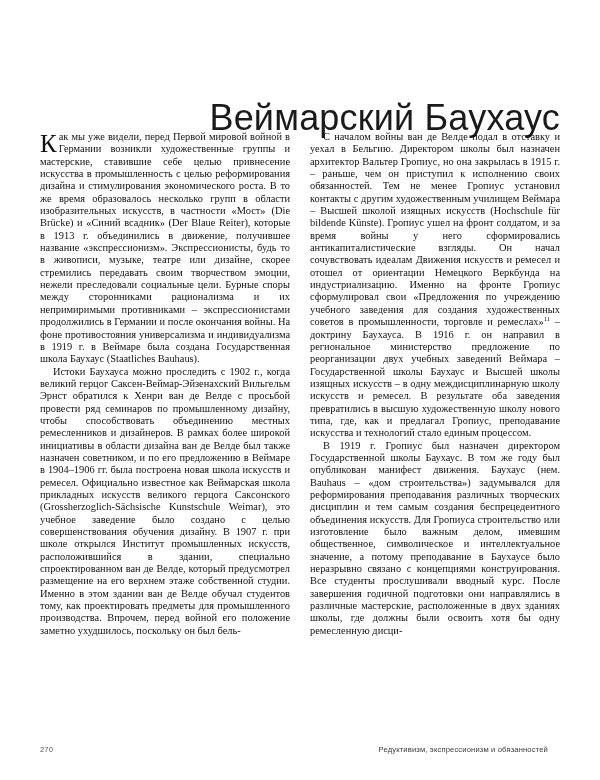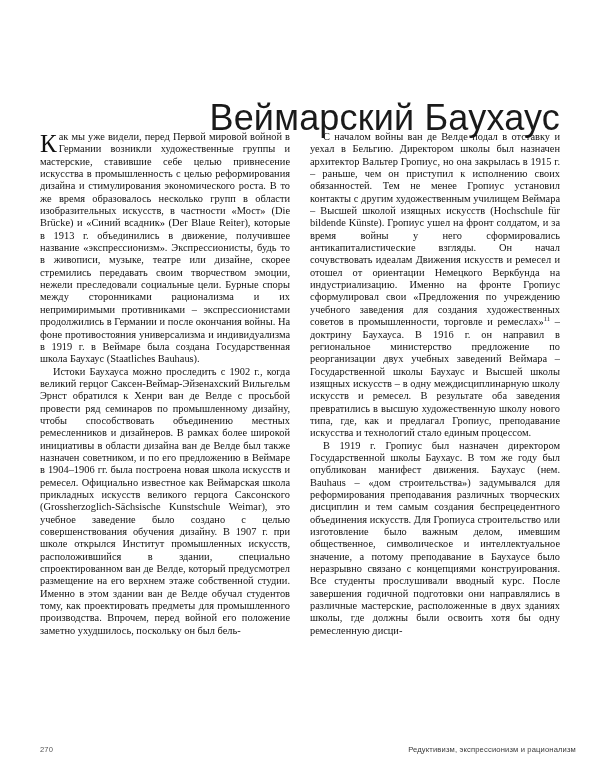--- a/index.html
+++ b/index.html
@@ -80,21 +80,21 @@
   sup.fn {
     font-size: 6.6px;
     vertical-align: super;
     line-height: 0;
   }
 
   
   .footer {
     position: absolute;
     left: 40px;
-    right: 24px;
+    right: 52px;
     bottom: 26px;
     display: flex;
     align-items: baseline;
     justify-content: space-between;
     font-family: "Liberation Sans", "DejaVu Sans", sans-serif;
     font-size: 7.6px;
     color: #3a3a3a;
     letter-spacing: 0.15px;
   }
   .footer .page-number { color: #555555; }
@@ -122,16 +122,16 @@
 
       <p><span>С началом войны ван де Велде подал в отставку и уехал в Бельгию. Директором школы был назначен архитектор Вальтер Гропиус, но она закрылась в 1915 г. – раньше, чем он приступил к исполнению своих обязанностей. Тем не менее Гропиус установил контакты с другим художественным училищем Веймара – Высшей школой изящных искусств (Hochschule für bildende Künste). Гропиус ушел на фронт солдатом, и за время войны у него сформировались антикапиталистические взгляды. Он начал сочувствовать идеалам Движения искусств и ремесел и отошел от ориентации Немецкого Веркбунда на индустриализацию. Именно на фронте Гропиус сформулировал свои «Предложения по учреждению учебного заведения для создания художественных советов в промышленности, торговле и ремеслах»</span><sup class="fn">11</sup><span> – доктрину Баухауса. В 1916 г. он направил в региональное министерство предложение по реорганизации двух учебных заведений Веймара – Государственной школы Баухаус и Высшей школы изящных искусств – в одну междисциплинарную школу искусств и ремесел. В результате оба заведения превратились в высшую художественную школу нового типа, где, как и предлагал Гропиус, преподавание искусства и технологий стало единым процессом.</span></p>
 
       <p><span>В 1919 г. Гропиус был назначен директором Государственной школы Баухаус. В том же году был опубликован манифест движения. Баухаус (</span><span class="ital">нем.</span><span> </span><span class="ital lat">Bauhaus</span><span> – «дом строительства») задумывался для реформирования преподавания различных творческих дисциплин и тем самым создания беспрецедентного объединения искусств. Для Гропиуса строительство или изготовление было важным делом, имевшим общественное, символическое и интеллектуальное значение, а потому преподавание в Баухаусе было неразрывно связано с концепциями конструирования. Все студенты прослушивали вводный курс. После завершения годичной подготовки они направлялись в различные мастерские, расположенные в двух зданиях школы, где должны были освоить хотя бы одну ремесленную дисци-</span></p>
 
     </div>
   </div>
 
   <div class="footer">
     <span class="page-number">270</span>
-    <span class="running-head">Редуктивизм, экспрессионизм и рационализм</span>
+    <span class="running-head">Редуктивизм, экспрессионизм и обязанностей</span>
   </div>
 
 </div>
 
 </body></html>

